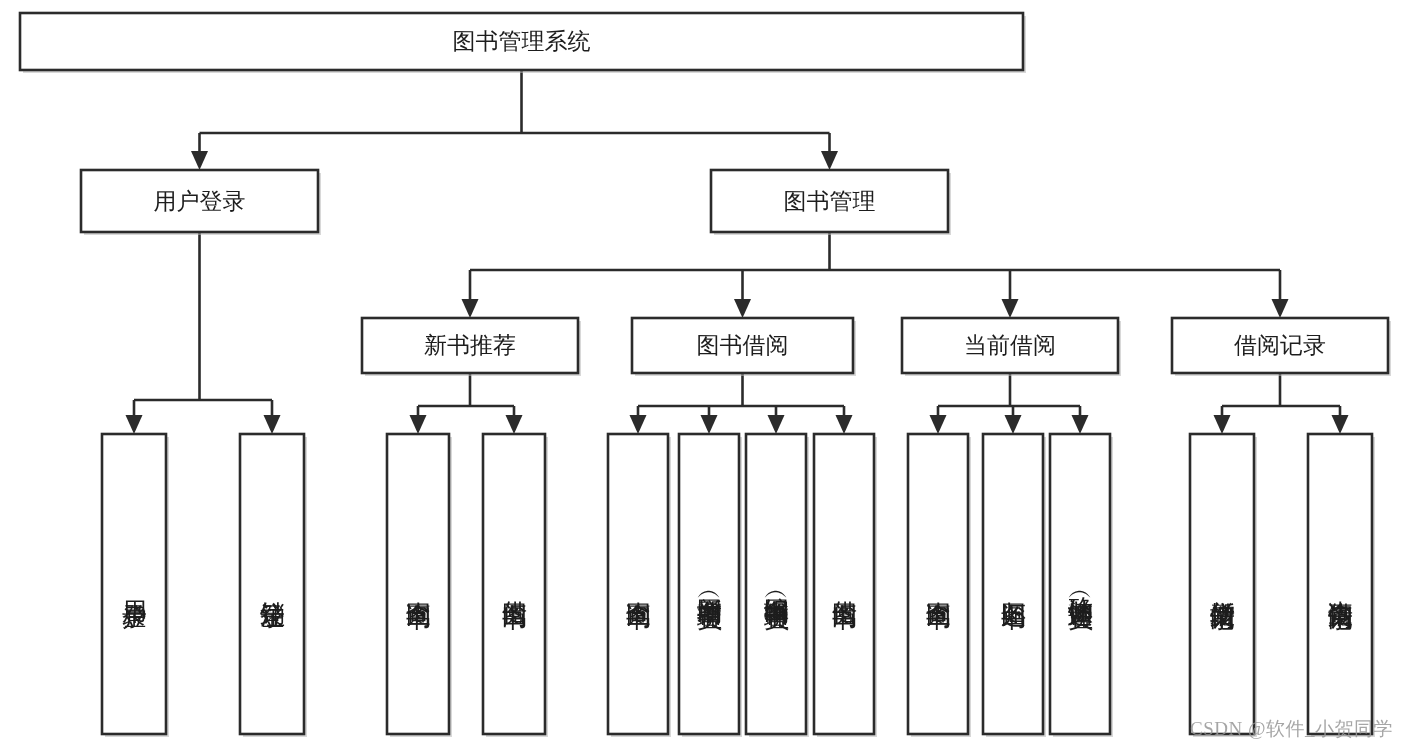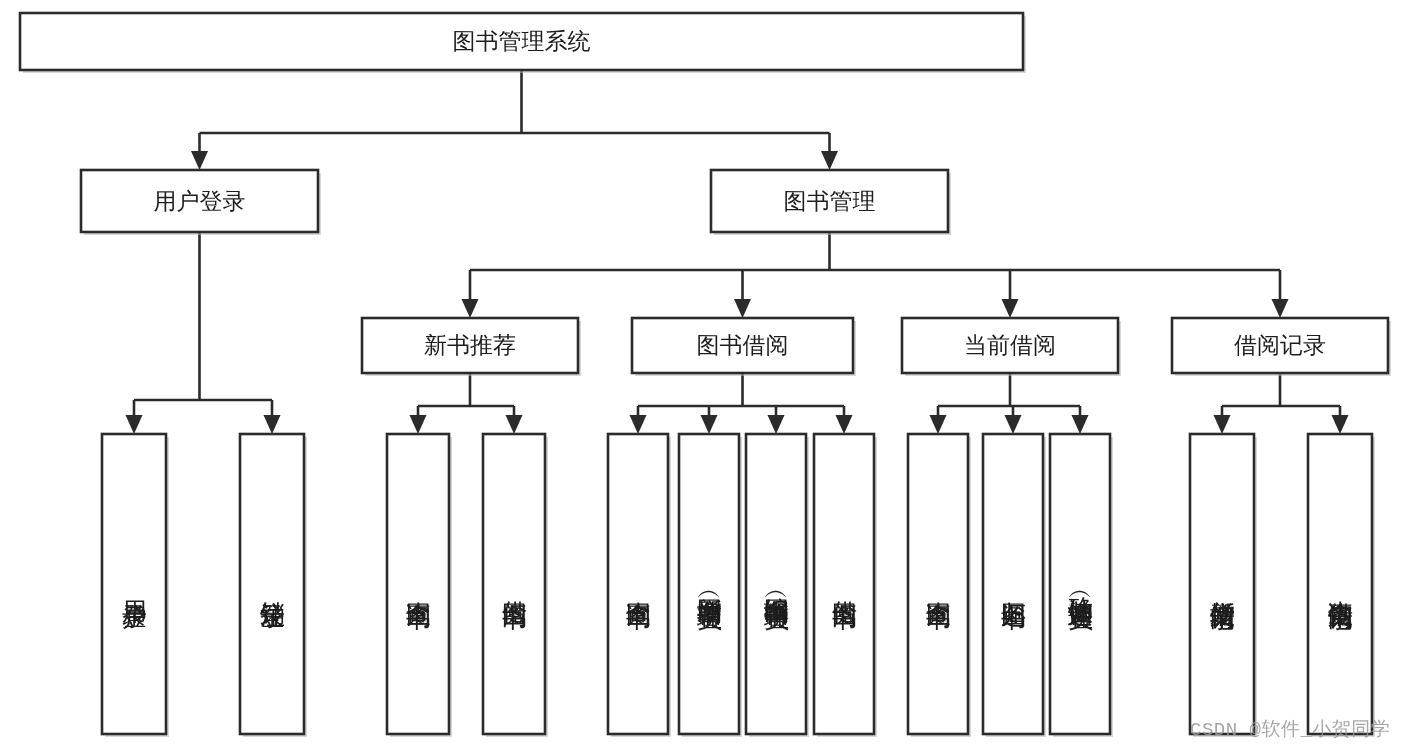--- a/index.html
+++ b/index.html
@@ -69,21 +69,21 @@
   }
   .vlabel-layer {
     position: absolute;
     left: 0;
     top: 0;
     width: 1405px;
     height: 747px;
   }
   .watermark {
     position: absolute;
-    font-family: Liberation Mono, monospace;
+    font-family: Liberation Serif, serif;
     font-size: 19px;
     color: #9a9a9a;
     opacity: 0.88;
     white-space: nowrap;
     letter-spacing: 0.5px;
   }
 </style>
 </head>
 <body>
 

